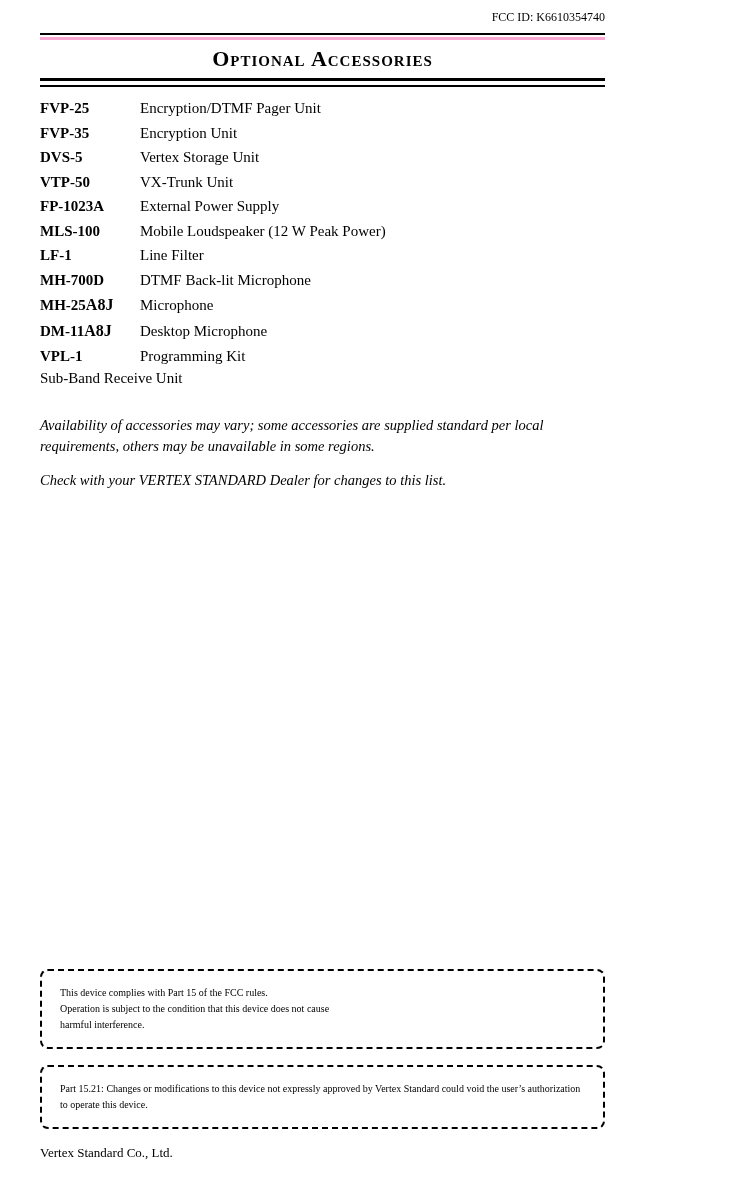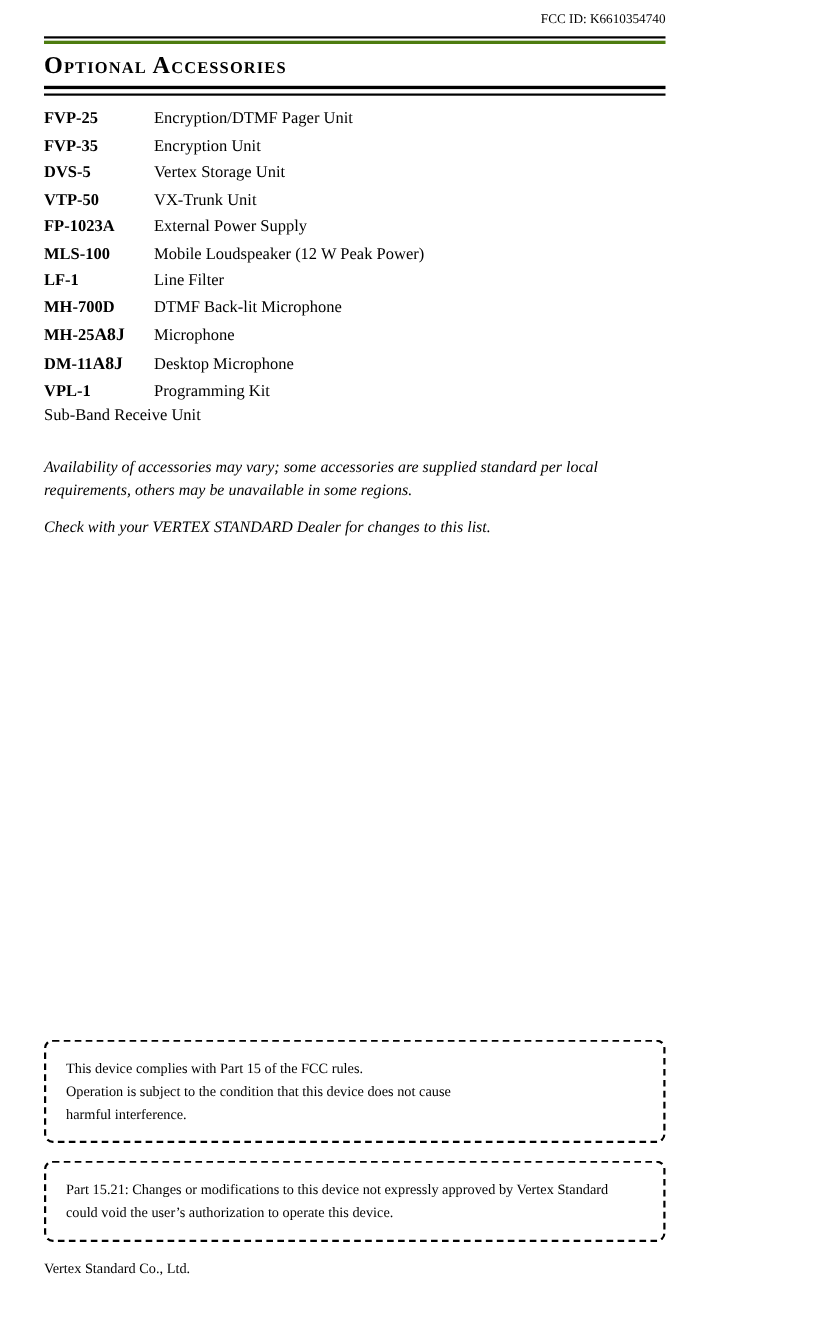--- a/index.html
+++ b/index.html
@@ -30,24 +30,24 @@
       font-size: 12px;
       margin-bottom: 8px;
     }
 
     .top-border {
       border-top: 2px solid #000;
       margin-bottom: 2px;
     }
 
     .title-section {
-      border-top: 3px solid #4d7c0f;
+      border-top: 3px solid #f9a8d4;
       border-bottom: 3px solid #000;
       padding: 6px 0;
-      text-align: left;
+      text-align: center;
       margin-bottom: 4px;
     }
 
     .title-section h1 {
       font-size: 22px;
       font-weight: normal;
       letter-spacing: 1px;
     }
 
     .title-section h1 .small-caps {
@@ -112,21 +112,21 @@
       bottom: 40px;
       left: 40px;
       right: 40px;
     }
 
     .dashed-box {
       border: 2px dashed #000;
       border-radius: 8px;
       padding: 14px 18px;
       margin-bottom: 16px;
-      font-size: 13px;
+      font-size: 10px;
       line-height: 1.6;
     }
 
     .footer-company {
       text-align: left;
       font-size: 13px;
       margin-top: 10px;
     }
   </style>
 </head>

